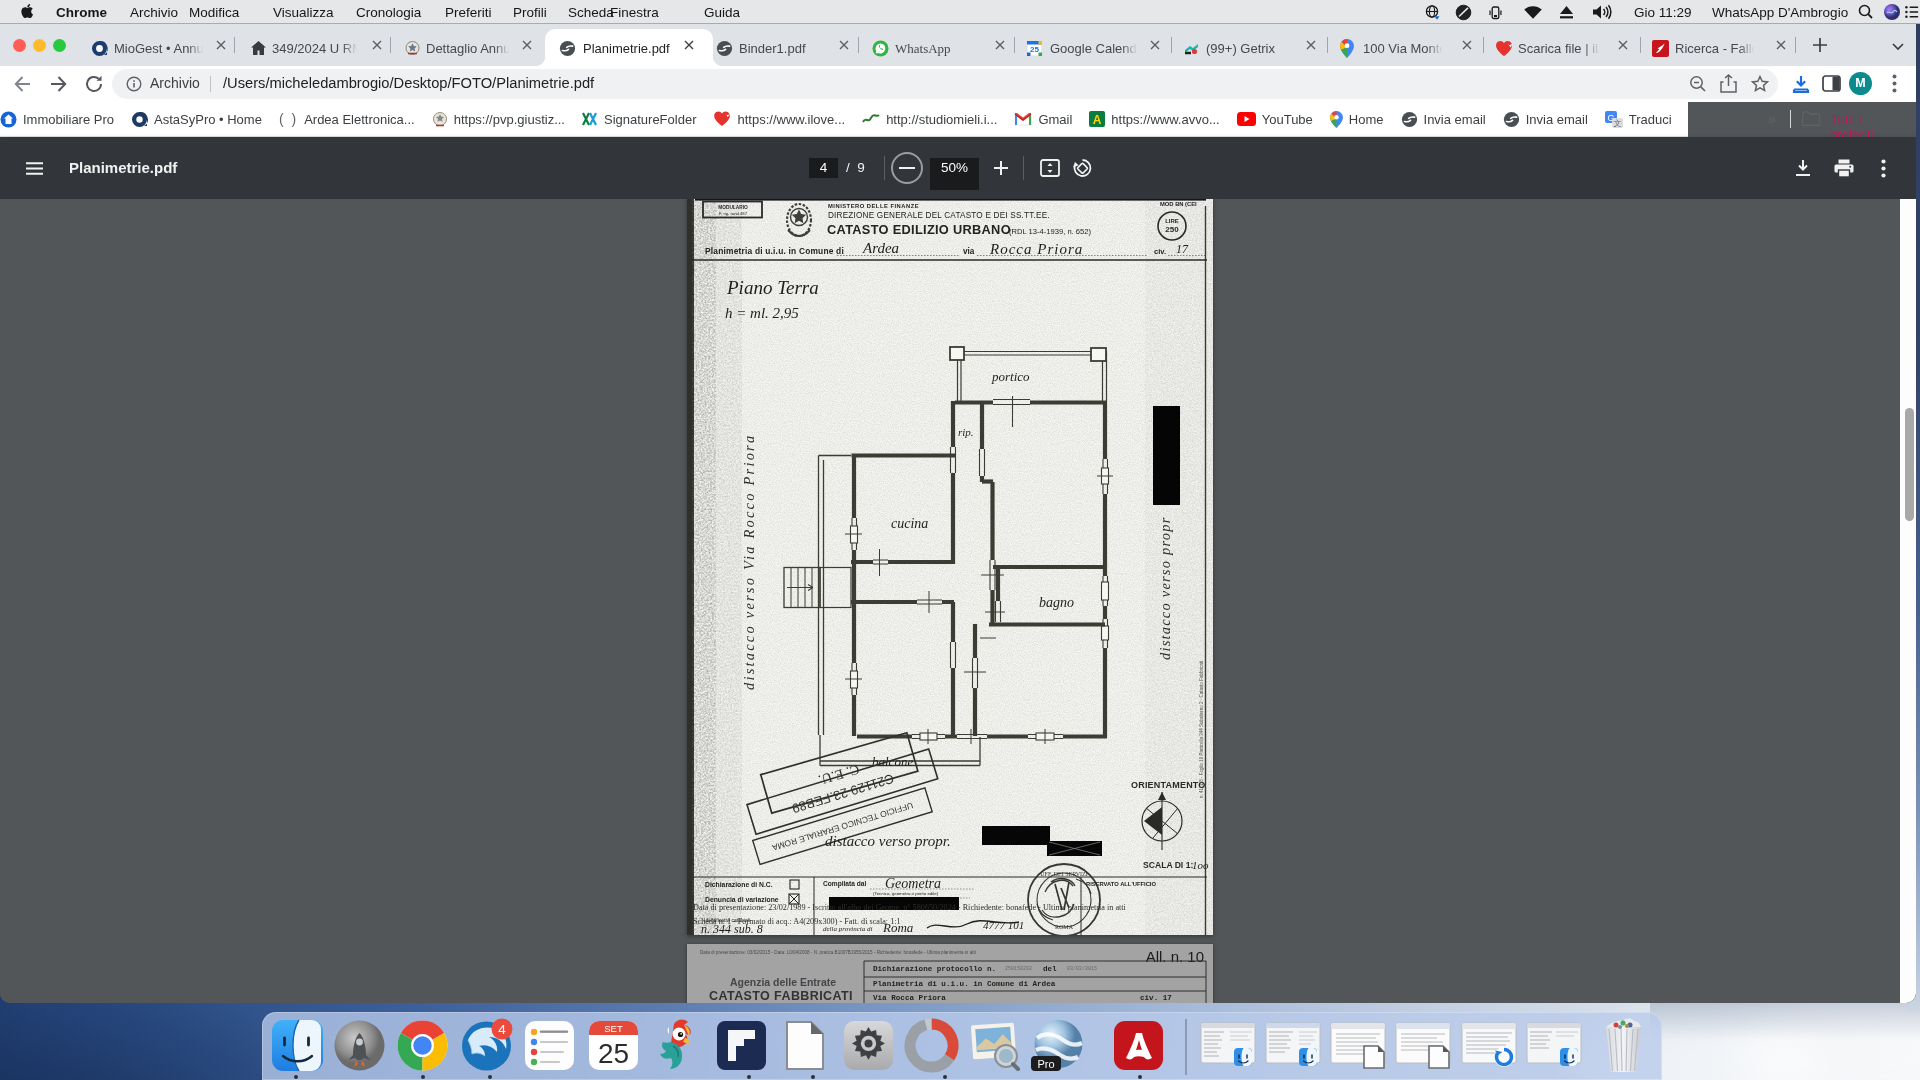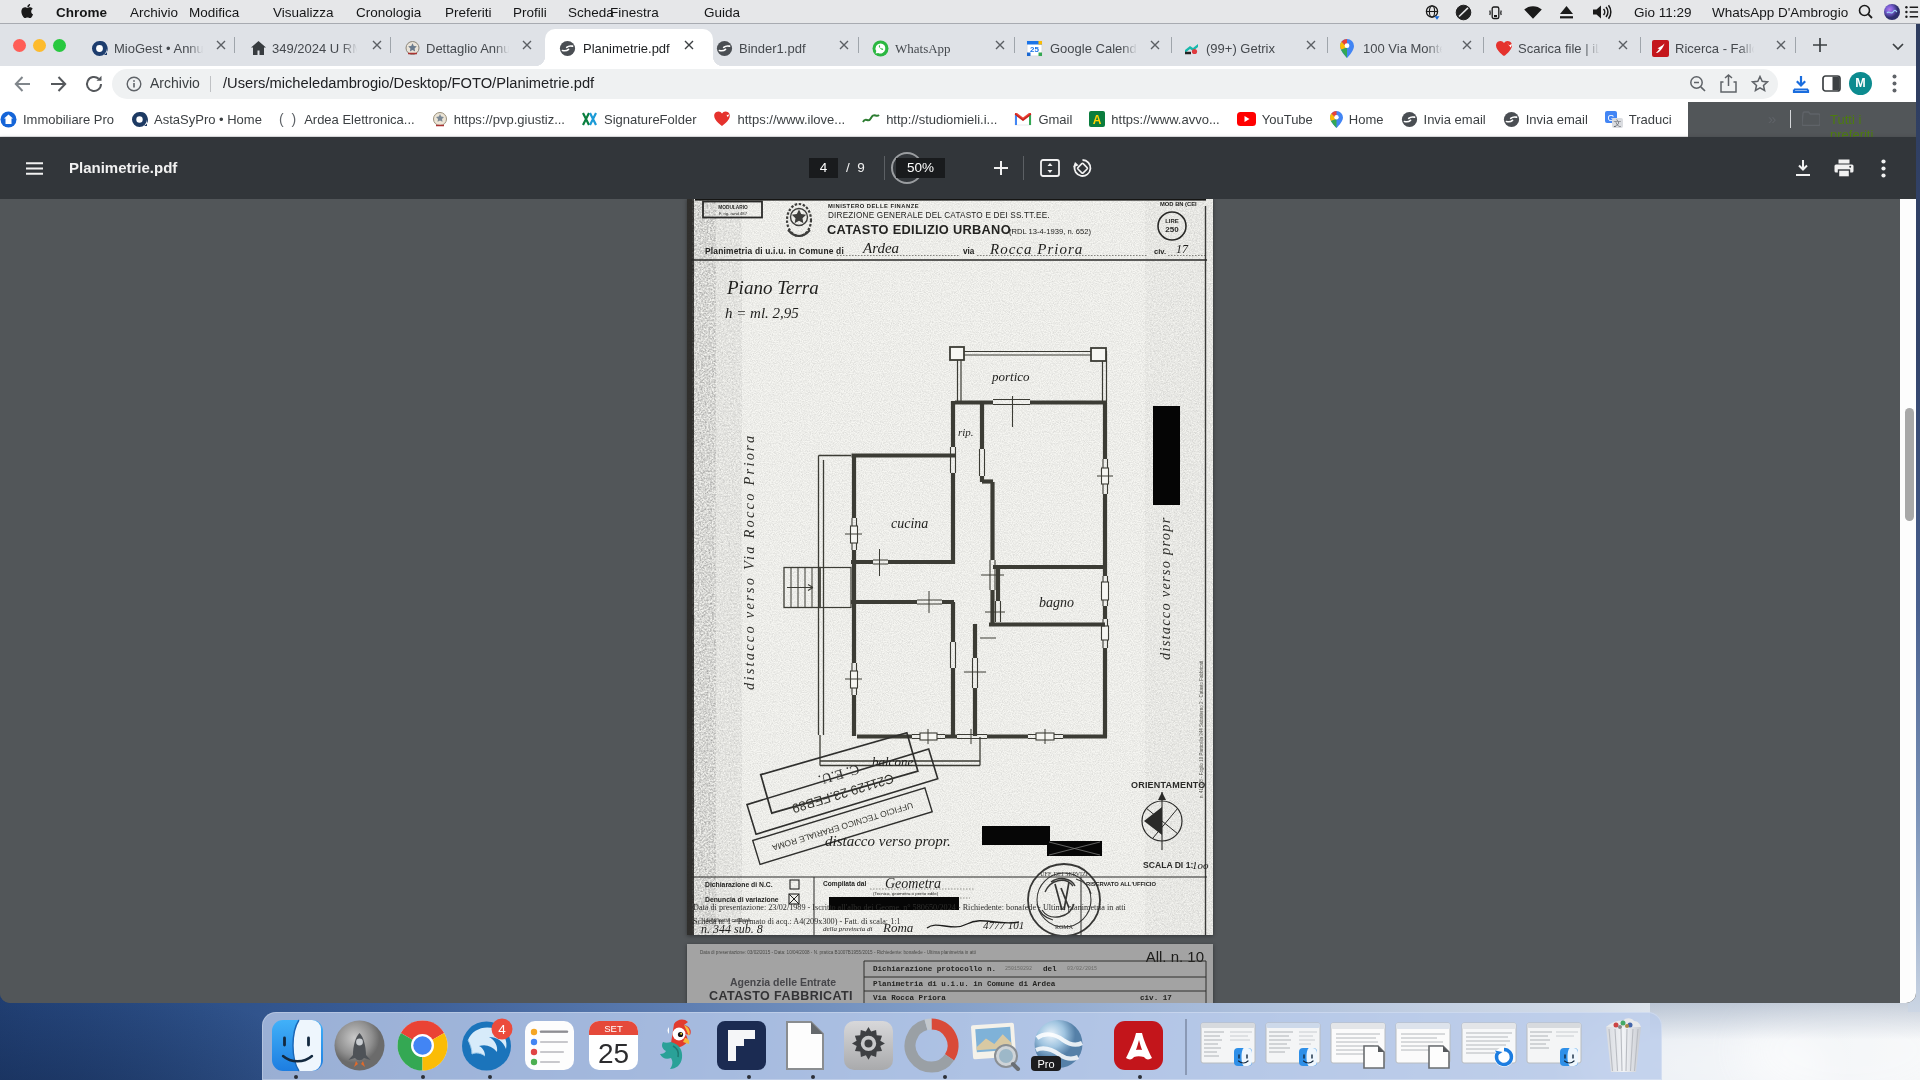--- a/index.html
+++ b/index.html
@@ -471,40 +471,40 @@
           <text x="12.5" y="15" text-anchor="middle" font-size="8" fill="#5f6368" font-family="Liberation Sans">文</text>
         </svg>
         <span>Traduci</span>
       </div>
 
     <div class="abs" style="left:1768px;top:8px;font-size:15px;color:#5f6368;">»</div>
     <div class="abs" style="left:1790px;top:8px;width:1px;height:18px;background:#d5d7da;"></div>
     <svg class="abs" style="left:1802px;top:9px" width="18" height="15" viewBox="0 0 18 15">
         <path d="M1 2.5A1.5 1.5 0 0 1 2.5 1h4l1.8 2H16.5A1.5 1.5 0 0 1 18 4.5V13a1.5 1.5 0 0 1-1.5 1.5h-15A1.5 1.5 0 0 1 0 13z" fill="none" stroke="#5f6368" stroke-width="1.4"></path>
       </svg>
-    <div class="abs" style="left:1830px;top:10px;font-size:13px;color:#4d7c0f;">Tutti i preferiti</div>
+    <div class="abs" style="left:1830px;top:10px;font-size:13px;color:#be185d;">Tutti i preferiti</div>
   </div>
 
   <div id="pdfbar">
 
     <svg class="abs" style="left:26px;top:25px" width="17" height="13" viewBox="0 0 17 13">
         <path d="M0 1.2h17M0 6.5h17M0 11.8h17" stroke="#f1f1f1" stroke-width="2.1"></path>
       </svg>
 
     <div class="abs" style="left:69px;top:22px;font-size:15px;font-weight:600;color:#f1f1f1;">Planimetrie.pdf</div>
 
     <div class="pbox" style="left:809px;top:21px;width:29px;height:20px;font-size:13.5px;line-height:20px;">4</div>
     <div class="abs" style="left:846px;top:23px;font-size:13.5px;color:#f1f1f1;">/&nbsp;&nbsp;9</div>
 
     <div class="abs" style="left:884px;top:19px;width:1px;height:24px;background:#5c6064;"></div>
 
     <div class="abs" style="left:891px;top:15px;width:32px;height:32px;border:2px solid #9a9da0;border-radius:50%;"></div>
     <div class="abs" style="left:899px;top:29.5px;width:16px;height:2.5px;background:#f1f1f1;"></div>
 
-    <div class="pbox" style="left:896px;top:21px;width:49px;height:20px;font-size:13.5px;line-height:20px;">50%</div>
+    <div class="pbox" style="left:930px;top:21px;width:49px;height:32px;font-size:13.5px;line-height:20px;">50%</div>
 
     <svg class="abs" style="left:994px;top:24px" width="14" height="14" viewBox="0 0 14 14">
         <path d="M7 0v14M0 7h14" stroke="#f1f1f1" stroke-width="2"></path>
       </svg>
 
     <div class="abs" style="left:1023px;top:19px;width:1px;height:24px;background:#5c6064;"></div>
 
     <svg class="abs" style="left:1040px;top:22px" width="20" height="18" viewBox="0 0 20 18">
         <rect x="1" y="1" width="18" height="16" rx="2" fill="none" stroke="#f1f1f1" stroke-width="1.8"></rect>
         <path d="M10 4l2.5 3h-5z" fill="#f1f1f1"></path>

